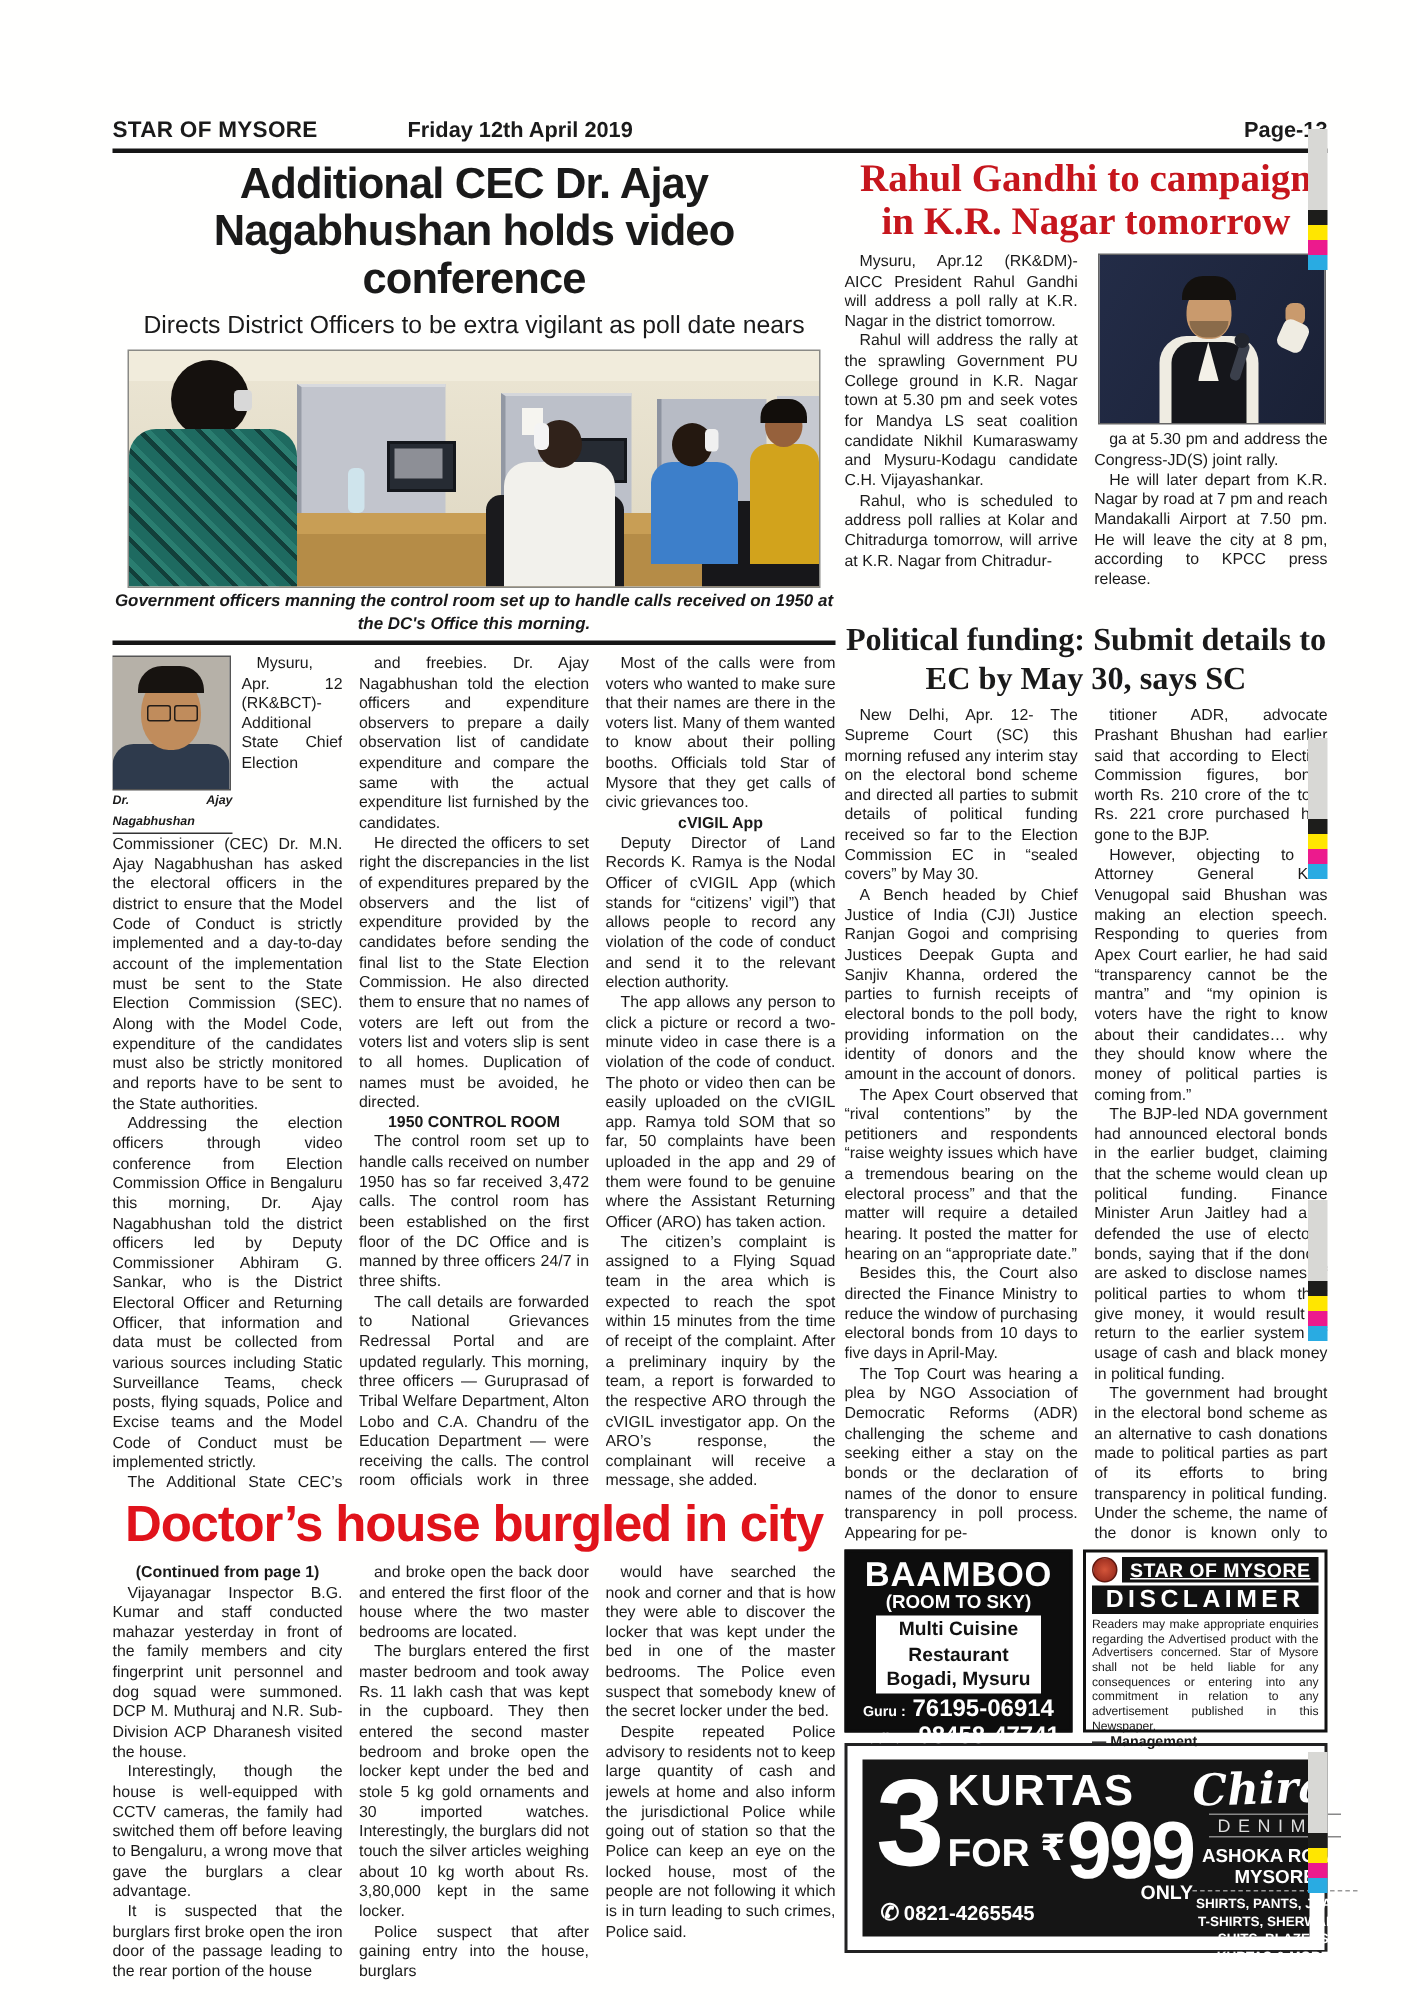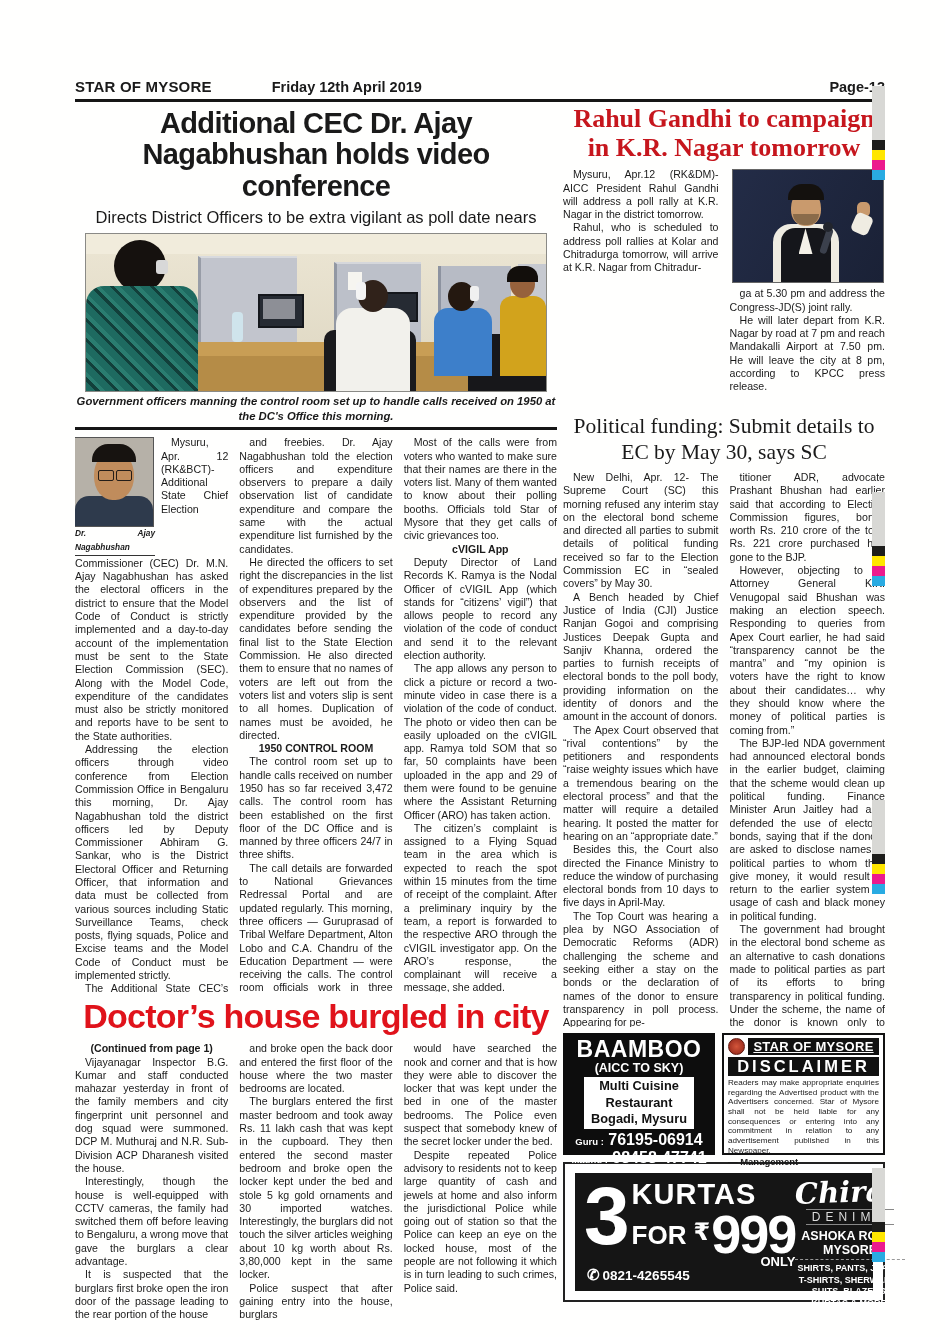--- a/index.html
+++ b/index.html
@@ -39,21 +39,21 @@
   .portrait-float{float:left;width:80px;margin:2px 6px 1px 0;}
   .portrait-art{position:relative;width:78px;height:88px;background:#b6b1a8;outline:1px solid #555;overflow:hidden;}
   .portrait-cap{font-size:8.3px;font-weight:bold;font-style:italic;border-bottom:1px solid #333;padding:1px 0;text-indent:0;}
 
   
   .rahul-headline{font-family:"Liberation Serif",serif;font-size:26px;font-weight:bold;color:#c6161d;
                   text-align:center;line-height:1.12;}
   .rahul-cols{margin-top:6px;height:238px;}
   .photo-rahul{position:relative;width:150px;height:112px;margin:2px 0 5px 3px;background:linear-gradient(120deg,#232c47,#1a2136);
                overflow:hidden;outline:1px solid #666;}
-  .funding-headline{font-family:"Liberation Serif",serif;font-size:21.5px;font-weight:normal;text-align:center;
+  .funding-headline{font-family:"Liberation Serif",serif;font-size:21.5px;font-weight:bold;text-align:center;
                     line-height:1.18;margin-top:8px;}
   .funding-cols{margin-top:6px;height:556px;}
 
   
   .ads-row{display:flex;gap:7px;margin-top:6px;justify-content:center;}
   .ad-baamboo{width:152px;height:122px;background:#0d0d0d;border:2px solid #0d0d0d;color:#fff;text-align:center;
               box-sizing:border-box;display:flex;flex-direction:column;justify-content:space-between;padding:1px;}
   .bb-name{font-size:23px;font-weight:bold;letter-spacing:0.5px;line-height:1.0;margin-top:2px;}
   .bb-open{font-size:12.5px;font-weight:bold;}
   .bb-white{background:#fff;color:#111;margin:2px 18px;padding:1px 0;font-size:12.8px;font-weight:bold;line-height:1.3;}
@@ -195,20 +195,21 @@
         </div>
     </div>
   </div>
 
   <div class="right-region">
     <div class="rahul-headline">Rahul Gandhi to campaign in K.R. Nagar tomorrow</div>
 
     <div class="cols rahul-cols">
       <div class="col">
           <p class="np-p para">Mysuru, Apr.12 (RK&amp;DM)- AICC President Rahul Gandhi will address a poll rally at K.R. Nagar in the district tomorrow.</p>
+          <p class="np-p para">Rahul will address the rally at the sprawling Government PU College ground in K.R. Nagar town at 5.30 pm and seek votes for Mandya LS seat coalition candidate Nikhil Kumaraswamy and Mysuru-Kodagu candidate C.H. Vijayashankar.</p>
           <p class="np-p para">Rahul, who is scheduled to address poll rallies at Kolar and Chitradurga tomorrow, will arrive at K.R. Nagar from Chitradur-</p>
         </div>
       <div class="col">
         <div class="photo-rahul">
           <div class="shape" style="left:40px;top:54px;width:66px;height:58px;background:#efece2;border-radius:18px 18px 0 0;"></div>
           <div class="shape" style="left:48px;top:58px;width:50px;height:54px;background:#15161b;border-radius:14px 14px 0 0;"></div>
           <div class="shape" style="left:66px;top:58px;width:14px;height:26px;background:#f4f1e8;clip-path:polygon(50% 0,0 100%,100% 100%);"></div>
           <div class="shape" style="left:58px;top:20px;width:30px;height:36px;background:#c99a6d;border-radius:50% 50% 44% 44%;"></div>
           <div class="shape" style="left:55px;top:14px;width:36px;height:16px;background:#14110e;border-radius:14px 14px 0 0;"></div>
           <div class="shape" style="left:60px;top:44px;width:26px;height:11px;background:#8a6b4a;border-radius:0 0 12px 12px;"></div>
@@ -236,21 +237,21 @@
           <p class="np-p para">However, objecting to it, Attorney General K.K. Venugopal said Bhushan was making an election speech. Responding to queries from Apex Court earlier, he had said “transparency cannot be the mantra” and “my opinion is voters have the right to know about their candidates… why they should know where the money of political parties is coming from.”</p>
           <p class="np-p para">The BJP-led NDA government had announced electoral bonds in the earlier budget, claiming that the scheme would clean up political funding. Finance Minister Arun Jaitley had also defended the use of electoral bonds, saying that if the donors are asked to disclose names of political parties to whom they give money, it would result in return to the earlier system of usage of cash and black money in political funding.</p>
           <p class="np-p para">The government had brought in the electoral bond scheme as an alternative to cash donations made to political parties as part of its efforts to bring transparency in political funding. Under the scheme, the name of the donor is known only to banks.</p>
         </div>
     </div>
 
     <div class="ads-row">
       <div class="ad-baamboo">
         <div>
           <div class="bb-name">BAAMBOO</div>
-          <div class="bb-open">(AICC TO SKY)</div>
+          <div class="bb-open">(ROOM TO SKY)</div>
         </div>
         <div class="bb-white">
           <div>Multi Cuisine Restaurant</div>
           <div>Bogadi, Mysuru</div>
         </div>
         <div>
           <div class="bb-phone"><span class="lbl">Guru :</span> <span>76195-06914</span></div>
           <div class="bb-phone"><span class="lbl">Madhu :</span> <span>98458-47741</span></div>
         </div>
       </div>

